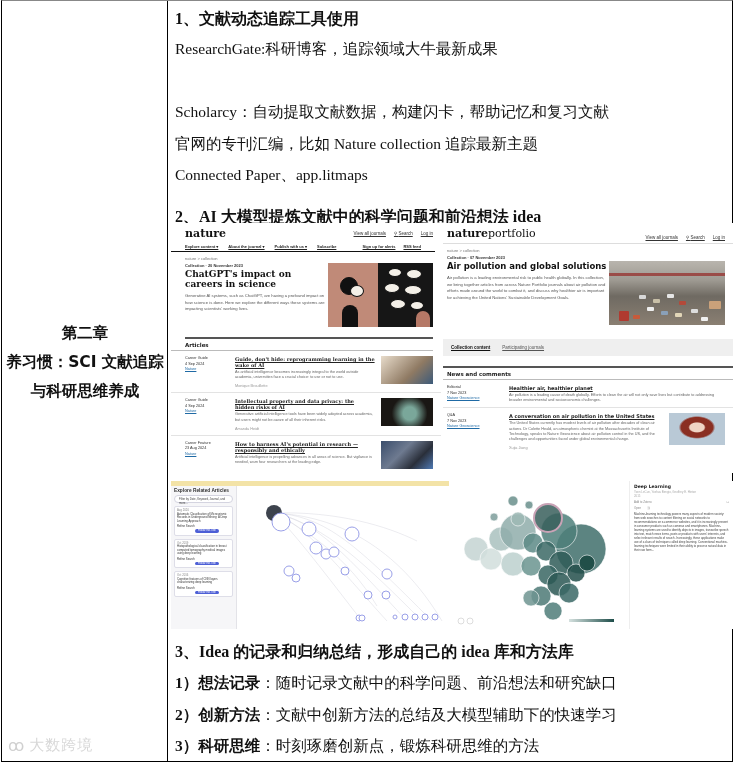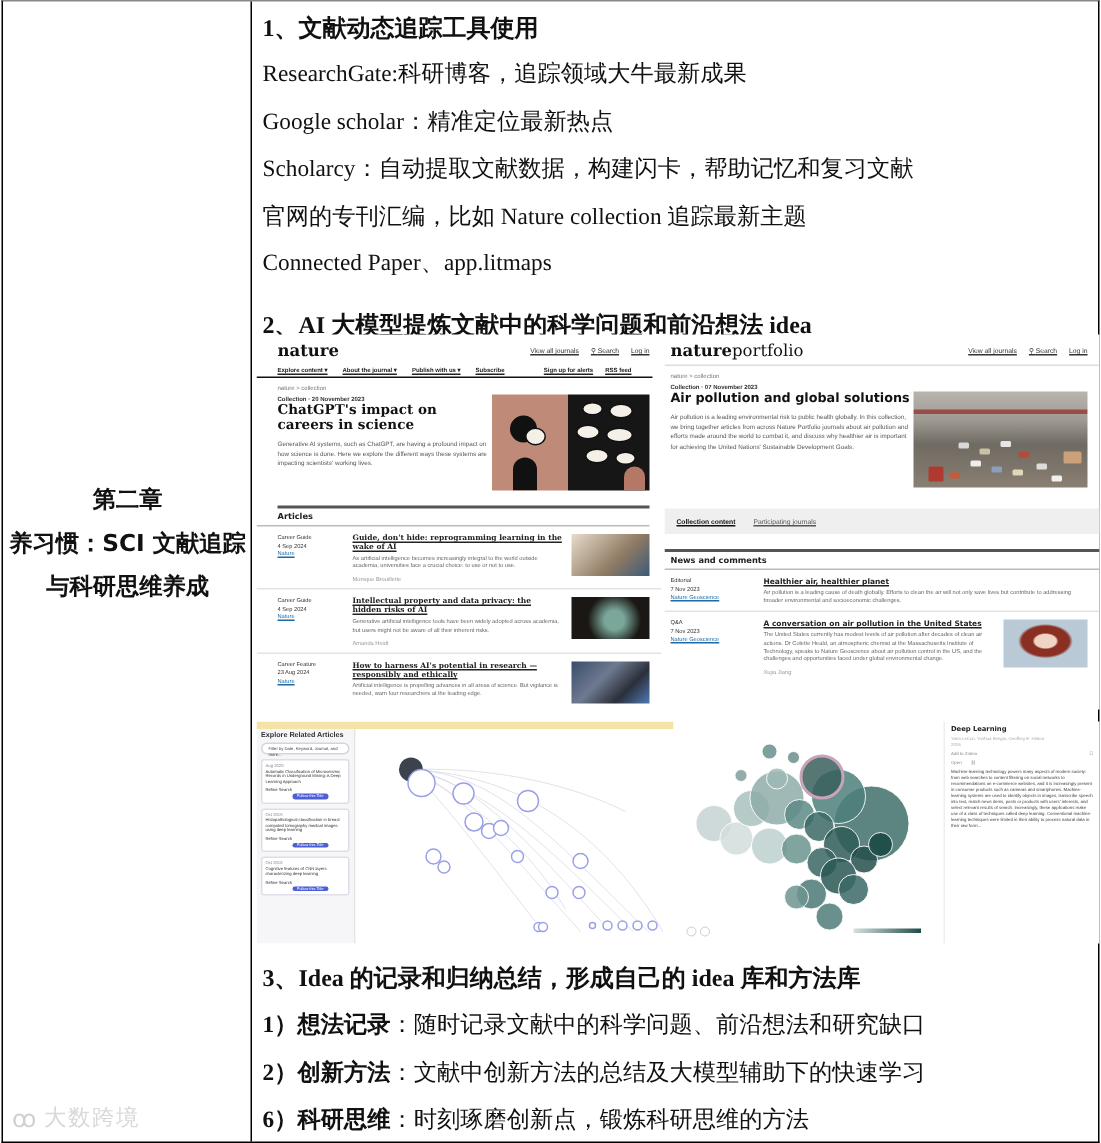--- a/index.html
+++ b/index.html
@@ -102,21 +102,20 @@
     </div>
     <div class="watermark">
       <span class="logo">ꝏ</span>
       <span>大数跨境</span>
     </div>
   </div>
 
   <div class="right-cell">
     <div class="line heading" style="top:8px;">1、文献动态追踪工具使用</div>
     <div class="line" style="top:38px;">ResearchGate:科研博客，追踪领域大牛最新成果</div>
-    <div class="line" style="top:70px;">Google scholar：精准定位最新热点</div>
     <div class="line" style="top:101px;">Scholarcy：自动提取文献数据，构建闪卡，帮助记忆和复习文献</div>
     <div class="line" style="top:133px;">官网的专刊汇编，比如 Nature collection 追踪最新主题</div>
     <div class="line" style="top:164px;">Connected Paper、app.litmaps</div>
     <div class="line heading" style="top:206px;">2、AI 大模型提炼文献中的科学问题和前沿想法 idea</div>
 
     <div class="shot nat1">
       <div class="nat-head">
         <span class="nat-logo">nature</span>
         <span class="nat-links">
           <span>View all journals</span>
@@ -191,21 +190,21 @@
         </div>
         <div class="art-body">
           <div class="art-title">How to harness AI's potential in research — responsibly and ethically</div>
           <div class="art-desc">Artificial intelligence is propelling advances in all areas of science. But vigilance is needed, warn four researchers at the leading edge.</div>
         </div>
         <div class="art-img" style="background:linear-gradient(135deg,#3a4d6b,#6e7a90 40%,#2a2f3a 70%,#4f7ab5);"></div>
       </div>
     </div>
 
     <div class="shot nat2">
-      <div class="nat-head" style="padding-left:4px;border-bottom:1px solid #ddd;padding-bottom:3px;">
+      <div class="nat-head" style="padding-left:4px;border-bottom:1px solid #ddd;padding-bottom:3px;align-items:flex-end;">
         <span class="nat-logo"><span>nature</span><span class="port">portfolio</span></span>
         <span class="nat-links">
           <span>View all journals</span>
           <span><span>⚲ </span><span>Search</span></span>
           <span>Log in</span>
         </span>
       </div>
       <div class="crumb" style="padding-left:4px;">nature &gt; collection</div>
       <div class="hero" style="padding-left:4px;">
         <div class="hero-text">
@@ -377,16 +376,16 @@
     </div>
 
     <div class="line heading" style="top:641px;">3、Idea 的记录和归纳总结，形成自己的 idea 库和方法库</div>
     <div class="line" style="top:672px;">
       <span class="bold">1）想法记录</span><span>：随时记录文献中的科学问题、前沿想法和研究缺口</span>
     </div>
     <div class="line" style="top:704px;">
       <span class="bold">2）创新方法</span><span>：文献中创新方法的总结及大模型辅助下的快速学习</span>
     </div>
     <div class="line" style="top:735px;">
-      <span class="bold">6）科研思维</span><span>：时刻琢磨创新点，锻炼科研思维的方法</span>
+      <span class="bold">3）科研思维</span><span>：时刻琢磨创新点，锻炼科研思维的方法</span>
     </div>
   </div>
 </div>
 
 </body></html>

